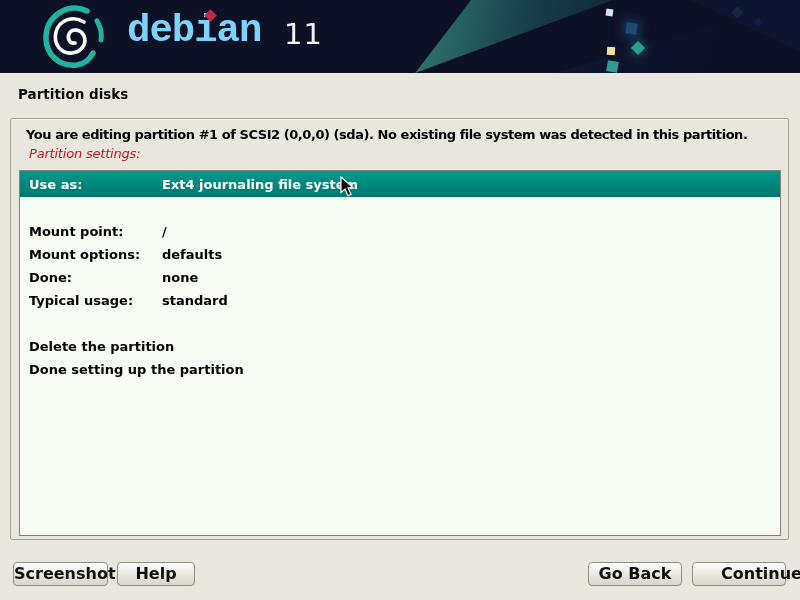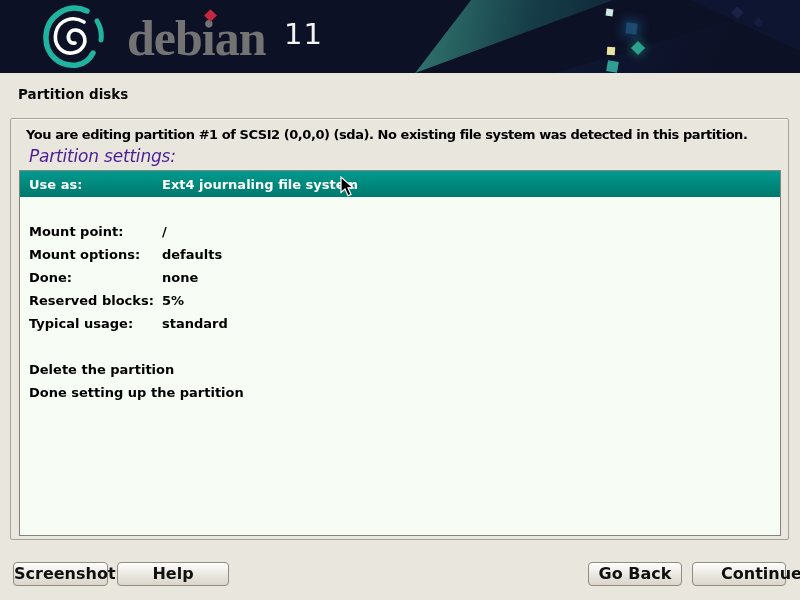--- a/index.html
+++ b/index.html
@@ -12,22 +12,22 @@
   .screen { position:absolute; left:0; top:0; width:800px; height:600px; }
 
   
   .banner {
     position:absolute; left:0; top:0; width:800px; height:73px;
     background:#0d1126; overflow:hidden;
   }
   .logo-swirl { position:absolute; left:42px; top:5px; }
   .brand {
     position:absolute; left:127px; top:9px;
-    font-family:Liberation Serif, serif;
-    font-weight:bold; font-size:50px; color:#737373; letter-spacing:-1px;
+    font-family:Liberation Mono, monospace;
+    font-weight:bold; font-size:39px; color:#7dd3fc; letter-spacing:-1px;
   }
   .brand-diamond {
     position:absolute; left:206px; top:11px; width:9px; height:9px;
     background:#c52740; transform:rotate(45deg);
   }
   .brand-version {
     position:absolute; left:284px; top:17px;
     font-family:"DejaVu Sans", sans-serif;
     font-weight:normal; font-size:29px; color:#f4f4f4; letter-spacing:1px;
   }
@@ -71,21 +71,21 @@
     background:#e9e6dd;
     box-shadow:inset 0 1px 0 #f6f4ee;
   }
   .question {
     position:absolute; left:15px; top:8px;
     font-size:13px; font-weight:bold; color:#000;
     letter-spacing:-0.45px; white-space:nowrap;
   }
   .subtitle {
     position:absolute; left:18px; top:27px;
-    font-size:17px; font-style:italic; color:#4c1d95;
+    font-size:13px; font-style:italic; color:#b91c1c;
     letter-spacing:-0.2px;
   }
 
   
   .listbox {
     position:absolute; left:8px; top:51px; width:762px; height:366px;
     background:#f7fcf5;
     border:1px solid #87827a;
     overflow:hidden;
   }
@@ -102,21 +102,21 @@
   .btn {
     position:absolute; top:562px; height:24px;
     border:1px solid #918c82; border-radius:4px;
     background:linear-gradient(#fefefd, #e8e5dd 60%, #d9d5cb);
     font-family:"DejaVu Sans", sans-serif;
     font-size:16px; font-weight:bold; color:#101010;
     text-align:center; line-height:22px;
     box-shadow:0 1px 0 rgba(255,255,255,.7) inset;
   }
   .btn-screenshot { left:13px;  width:95px; }
-  .btn-help       { left:117px; width:112px; }
+  .btn-help       { left:117px; width:78px; }
   .btn-goback     { left:588px; width:94px; }
   .btn-continue   { left:692px; width:94px;padding-left:28px; }
 
   
   .cursor { position:absolute; left:340px; top:176px; pointer-events:none; }
 </style>
 </head>
 <body>
 
 <div class="screen">
@@ -166,24 +166,20 @@
         </div>
         <div class="row">
           <span class="cell-label">Mount options:</span>
           <span class="cell-value">defaults</span>
         </div>
         <div class="row">
           <span class="cell-label">Done:</span>
           <span class="cell-value">none</span>
         </div>
         <div class="row">
-          <span class="cell-label">Reserved blocks:</span>
-          <span class="cell-value">5%</span>
-        </div>
-        <div class="row">
           <span class="cell-label">Typical usage:</span>
           <span class="cell-value">standard</span>
         </div>
         <div class="row">
           <span class="cell-label"></span>
           <span class="cell-value"></span>
         </div>
         <div class="row">
           <span class="cell-label">Delete the partition</span>
           <span class="cell-value"></span>

